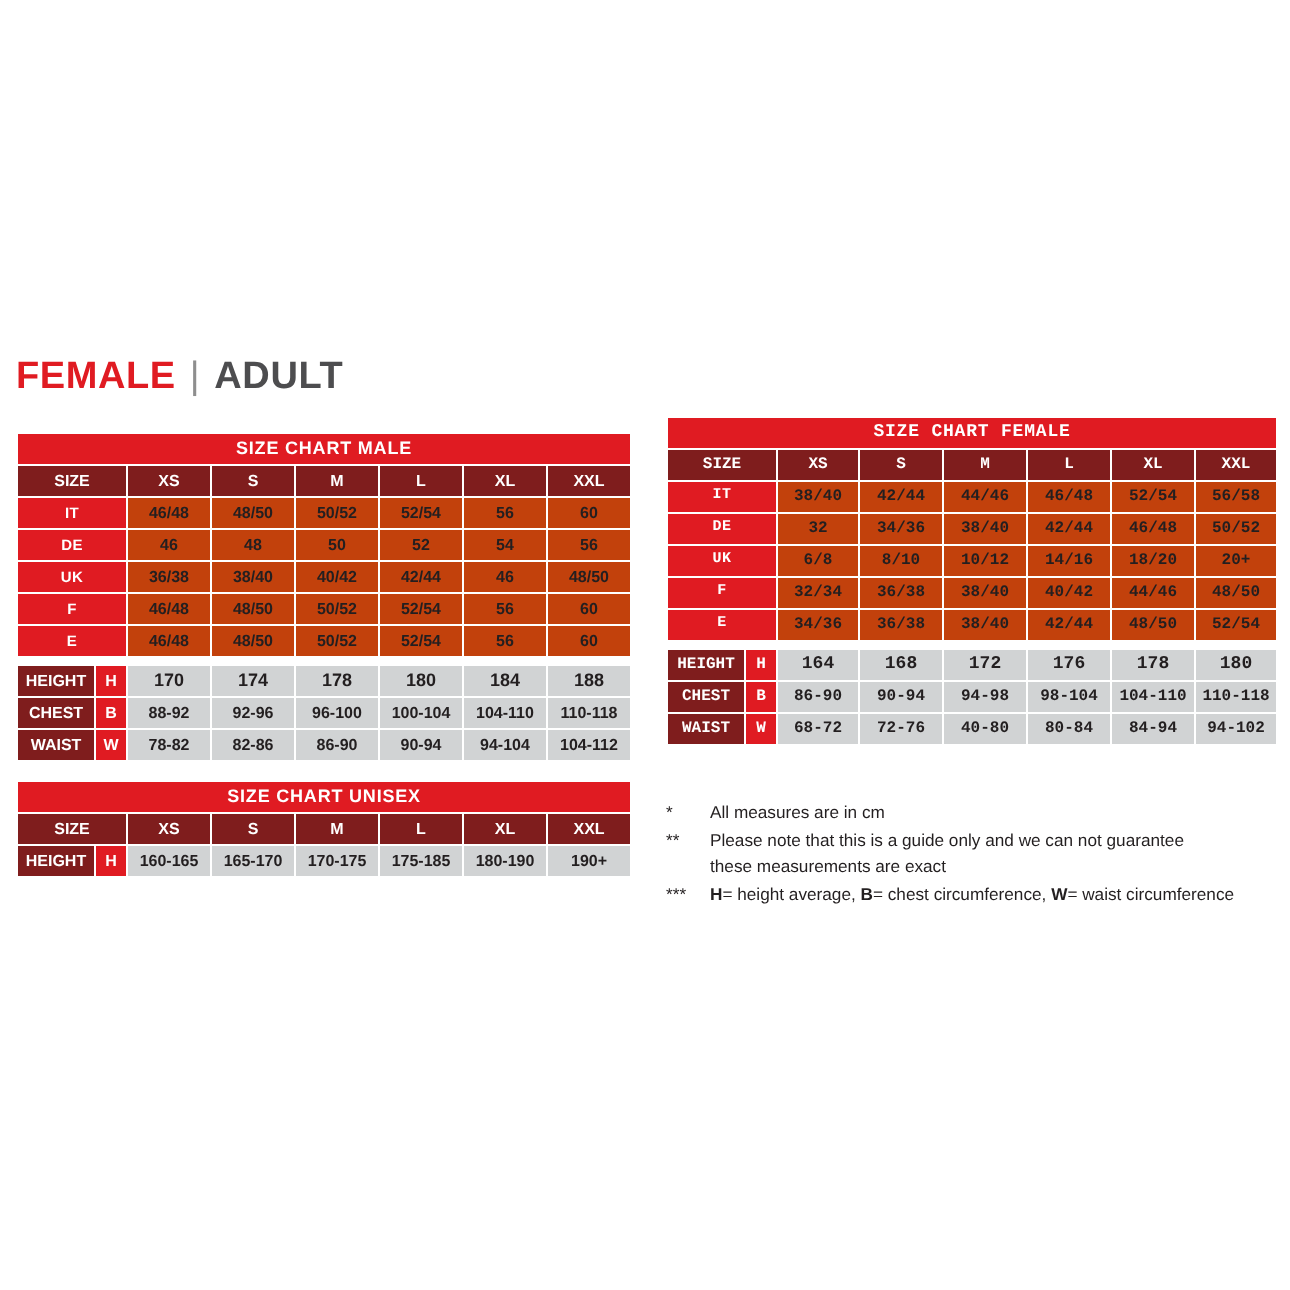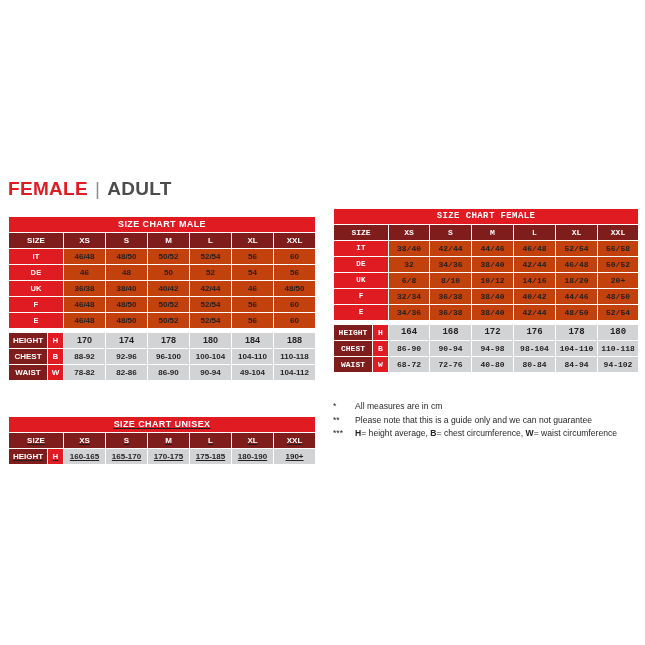--- a/index.html
+++ b/index.html
@@ -236,21 +236,21 @@
         <td class="cell-mid">104-110</td>
         <td class="cell-mid">110-118</td>
       </tr>
       <tr class="row-meas">
         <td class="sub-dark">WAIST</td>
         <td class="lbl-red-small">W</td>
         <td class="cell-mid">78-82</td>
         <td class="cell-mid">82-86</td>
         <td class="cell-mid">86-90</td>
         <td class="cell-mid">90-94</td>
-        <td class="cell-mid">49-104</td>
+        <td class="cell-mid">94-104</td>
         <td class="cell-mid">104-112</td>
       </tr>
     </tbody>
   </table>
 </div>
 
 <div class="block" style="left:333px; top:208px;font-family:Liberation Mono, monospace;">
   <table class="chart" style="width:305px;">
     <colgroup>
       <col style="width:39px">
@@ -363,21 +363,21 @@
         <td class="cell-mid">72-76</td>
         <td class="cell-mid">40-80</td>
         <td class="cell-mid">80-84</td>
         <td class="cell-mid">84-94</td>
         <td class="cell-mid">94-102</td>
       </tr>
     </tbody>
   </table>
 </div>
 
-<div class="block" style="left:8px; top:416px;text-decoration:underline;">
+<div class="block" style="left:8px; top:390px;">
   <table class="chart" style="width:307px;">
     <colgroup>
       <col style="width:39px">
         <col style="width:16px">
       <col style="width:42px">
         <col style="width:42px">
         <col style="width:42px">
       <col style="width:42px">
         <col style="width:42px">
         <col style="width:42px">
@@ -411,17 +411,18 @@
 
 <div class="notes">
   <div class="note-row">
     <span class="note-mark">*</span>
     <span class="note-text">All measures are in cm</span>
   </div>
   <div class="note-row">
     <span class="note-mark">**</span>
     <span class="note-text">Please note that this is a guide only and we can not guarantee</span>
   </div>
+  <div class="note-cont">these measurements are exact</div>
   <div class="note-row">
     <span class="note-mark">***</span>
     <span class="note-text" id="note-html"><b>H</b>= height average, <b>B</b>= chest circumference, <b>W</b>= waist circumference</span>
   </div>
 </div>
 
 </body></html>

